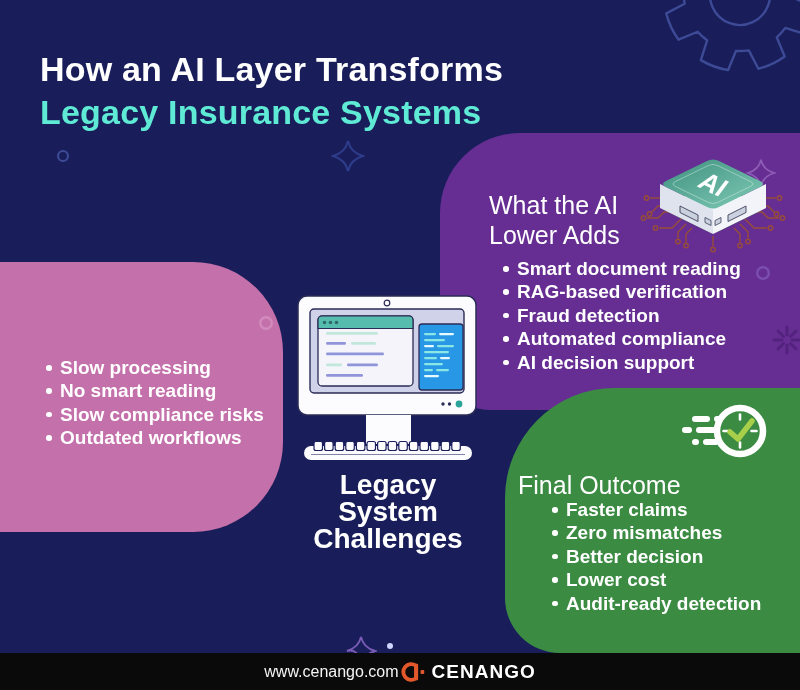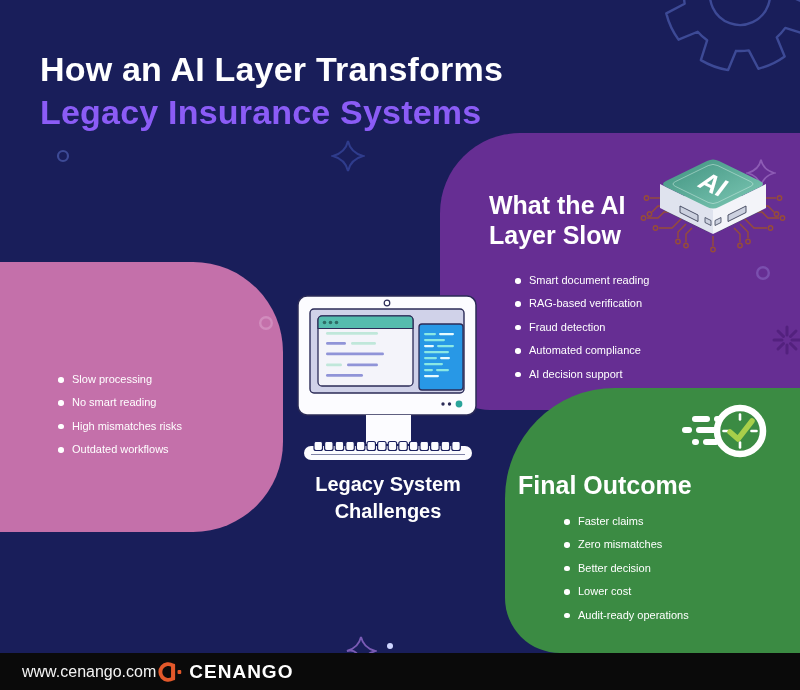--- a/index.html
+++ b/index.html
@@ -13,40 +13,40 @@
   .abs{position:absolute;}
 
   
   .panel-purple{left:440px;top:133px;width:360px;height:277px;background:#662e93;border-radius:80px 0 0 50px;z-index:1;}
   .panel-pink{left:0;top:262px;width:283px;height:270px;background:#c470aa;border-radius:0 90px 90px 0;z-index:1;}
   .panel-green{left:505px;top:388px;width:295px;height:265px;background:#3b8b43;border-radius:110px 0 0 55px;z-index:2;}
 
   
   .title{left:40px;top:48px;z-index:3;font-weight:bold;font-size:34px;line-height:43px;letter-spacing:.2px;}
   .title .l1{color:#ffffff;display:block;}
-  .title .l2{color:#8b5cf6;display:block;}
-
-  
-  .hd{color:#fff;font-weight:bold;font-size:25px;line-height:30px;z-index:3;}
-  ul.blist{list-style:none;margin:12px;padding:0;z-index:3;color:#fff;font-size:11px;line-height:23.4px;}
+  .title .l2{color:#5eead4;display:block;}
+
+  
+  .hd{color:#fff;font-weight:normal;font-size:25px;line-height:30px;z-index:3;}
+  ul.blist{list-style:none;margin:0;padding:0;z-index:3;color:#fff;font-size:19px;line-height:23.4px;font-weight:bold;}
   ul.blist li{position:relative;padding-left:15px;white-space:nowrap;}
   ul.blist li::before{content:"";position:absolute;left:1px;top:9px;width:5.5px;height:5.5px;border-radius:50%;background:#fff;}
 
   .hd-without{left:52px;top:311px;}
   .list-pink{left:45px;top:356px;}
   .hd-ai{left:489px;top:190px;}
   .list-purple{left:502px;top:257px;}
   .hd-final{left:518px;top:450px;margin-top:20px;}
   .list-green{left:551px;top:498px;}
 
   
-  .caption{left:293px;top:471px;width:190px;text-align:center;color:#fff;font-weight:bold;font-size:20px;line-height:27px;z-index:3;}
-
-  
-  .footer-bar{left:0;top:653px;width:800px;height:37px;background:#0a0a0a;z-index:10;display:flex;align-items:center;justify-content:flex-start;padding:0 22px;box-sizing:border-box;}
+  .caption{left:293px;top:471px;width:190px;text-align:center;color:#fff;font-weight:bold;font-size:28px;line-height:27px;z-index:3;}
+
+  
+  .footer-bar{left:0;top:653px;width:800px;height:37px;background:#0a0a0a;z-index:10;display:flex;align-items:center;justify-content:center;padding:0 22px;box-sizing:border-box;}
   .site{color:#f4f4f4;font-size:16px;}
   .brand{display:flex;align-items:center;gap:7px;}
   .brand-text{color:#ffffff;font-weight:bold;font-size:19px;letter-spacing:1px;}
 
   
   .deco{z-index:4;pointer-events:none;}
   .under-bar{z-index:5;}
   svg{display:block;}
 </style>
 </head>
@@ -109,27 +109,27 @@
   </svg>
 
   <div class="abs title">
     <span class="l1">How an AI Layer Transforms</span>
     <span class="l2">Legacy Insurance Systems</span>
   </div>
 
   <ul class="abs blist list-pink">
     <li>Slow processing</li>
     <li>No smart reading</li>
-    <li>High mismatches risks</li>
+    <li>Slow compliance risks</li>
     <li>Outdated workflows</li>
   </ul>
 
   <div class="abs hd hd-ai">
     <span style="display:block">What the AI</span>
-    <span style="display:block">Layer Slow</span>
+    <span style="display:block">Lower Adds</span>
   </div>
   <ul class="abs blist list-purple">
     <li>Smart document reading</li>
     <li>RAG-based verification</li>
     <li>Fraud detection</li>
     <li>Automated compliance</li>
     <li>AI decision support</li>
   </ul>
 
   <svg class="abs deco" style="left:628px;top:146px;" width="175" height="115" viewBox="0 0 175 115">
@@ -181,21 +181,21 @@
     <path d="M91,15 L132,35 Q138,38 132,41 L91,61 Q85,64 79,61 L38,41 Q32,38 38,35 L79,15 Q85,12 91,15 Z" transform="translate(85,38) scale(0.8) translate(-85,-38)" fill="none" stroke="#d6efe7" stroke-width="1.1" opacity="0.55"></path>
     <text x="85" y="47" transform="rotate(26 85 38)" text-anchor="middle" font-family="Liberation Sans, sans-serif" font-size="26" font-weight="bold" font-style="italic" fill="#ffffff">AI</text>
   </svg>
 
   <div class="abs hd hd-final">Final Outcome</div>
   <ul class="abs blist list-green">
     <li>Faster claims</li>
     <li>Zero mismatches</li>
     <li>Better decision</li>
     <li>Lower cost</li>
-    <li>Audit-ready operations</li>
+    <li>Audit-ready detection</li>
   </ul>
 
   <svg class="abs deco" style="left:680px;top:394px;" width="92" height="72" viewBox="0 0 92 72">
     <g fill="#ffffff">
       <rect x="12" y="22" width="18" height="6" rx="3"></rect>
         <rect x="34" y="22" width="8" height="6" rx="3"></rect>
       <rect x="2" y="33" width="10" height="6" rx="3"></rect>
         <rect x="16" y="33" width="21" height="6" rx="3"></rect>
       <rect x="12" y="45" width="7" height="6" rx="3"></rect>
         <rect x="23" y="45" width="16" height="6" rx="3"></rect>

